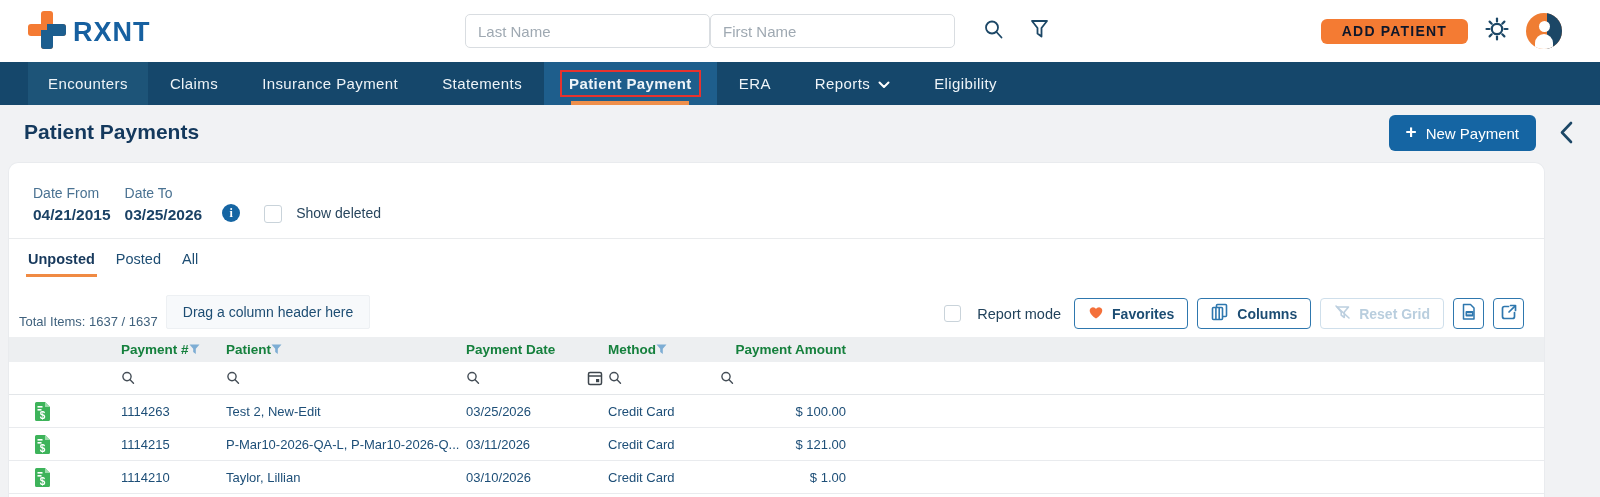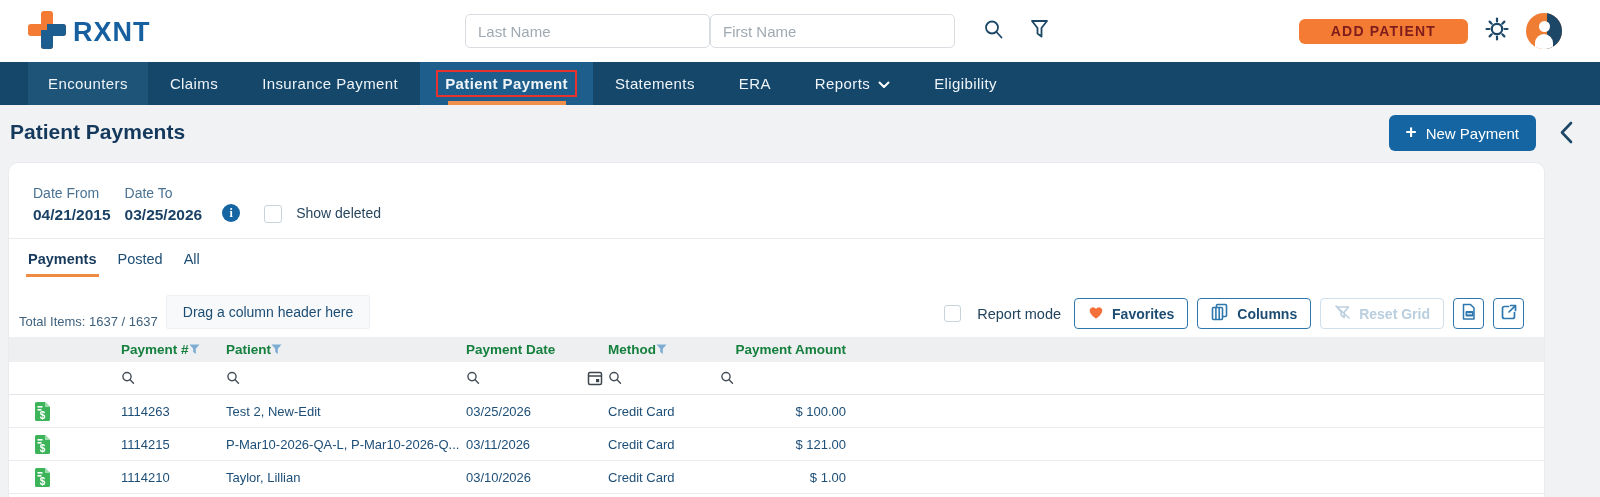--- a/index.html
+++ b/index.html
@@ -11,44 +11,44 @@
   .logo { position:absolute; left:28px; top:10px; display:flex; align-items:center; gap:7px; }
   .logo-text { font-size:27px; font-weight:bold; color:#1660a0; letter-spacing:1px; }
   .name-inputs { position:absolute; left:465px; top:14px; display:flex; }
   .name-inputs input { width:245px; height:34px; border:1px solid #d9dde1; border-radius:5px;
         padding:0 12px; font-size:15px; color:#344; font-family:"Liberation Sans", sans-serif; }
   .name-inputs input::placeholder { color:#9fa9b2; }
   .tb-icon { position:absolute; top:19px; cursor:pointer; }
   .tb-search { left:983px; }
   .tb-filter { left:1030px; }
   .tb-right { position:absolute; right:38px; top:13px; display:flex; align-items:center; gap:17px; }
-  .add-patient { height:25px; padding:0 32px; background:#f47b33; border:none; border-radius:6px;
+  .add-patient { height:25px; padding:0 21px; background:#f47b33; border:none; border-radius:6px;
         font-family:"Liberation Sans", sans-serif; font-size:14px; font-weight:bold;
-        color:#7f1d1d; letter-spacing:1.2px; cursor:pointer; }
+        color:#0f172a; letter-spacing:1.2px; cursor:pointer; }
   .avatar { position:relative; width:36px; height:36px; border-radius:50%; overflow:hidden;
         background:#ef7d33; cursor:pointer; }
   .avatar .half { position:absolute; left:21px; top:0; width:15px; height:36px; background:#1c4766; }
   .avatar .head { position:absolute; left:12.5px; top:8px; width:11px; height:11px;
         border-radius:50%; background:#fff; }
   .avatar .body { position:absolute; left:9px; top:21px; width:18px; height:16px;
         border-radius:9px 9px 0 0; background:#fff; }
 
   
   .navbar { height:43px; background:#15476b; display:flex; align-items:stretch;padding-left:28px; }
   .nav-item { display:flex; align-items:center; padding:0 22px; color:#eef4f8; font-size:15px;
         letter-spacing:.4px; cursor:pointer; white-space:nowrap; position:relative; gap:8px; }
   .nav-item.first { background:#1d5478; padding:0 20px; }
   .nav-item.active { background:#1e5e8c; font-weight:bold; padding:0 16px; }
   .nav-item.active .redbox { border:2px solid #e8322e; padding:3px 7px; }
   .nav-item.active::after { content:""; position:absolute; bottom:0; left:50%;
         transform:translateX(-50%); width:118px; height:4px; background:#ef8f4a; }
 
   
   .titlebar { position:relative; height:57px; }
-  .page-title { position:absolute; left:10px; top:15px; font-size:21px; font-weight:bold; color:#14395d; }
+  .page-title { position:absolute; left:24px; top:15px; font-size:21px; font-weight:bold; color:#14395d; }
   .new-payment { position:absolute; right:64px; top:10px; height:36px; padding:0 17px;
         background:#1565a3; color:#fff; border:none; border-radius:6px; font-size:15px;
         font-family:"Liberation Sans", sans-serif; display:flex; align-items:center; gap:9px; cursor:pointer; }
   .new-payment .plus { font-size:19px; font-weight:bold; margin-top:-2px; }
   .collapse { position:absolute; right:26px; top:16px; cursor:pointer; }
 
   
   .panel { position:absolute; left:8px; top:162px; width:1537px; height:335px; background:#fff;
         border:1px solid #e9ebee; border-bottom:none; border-radius:10px 10px 0 0; overflow:hidden; }
 
@@ -157,25 +157,25 @@
 <div class="navbar">
   <div class="nav-item first">
     <span>Encounters</span>
     </div>
   <div class="nav-item">
     <span>Claims</span>
     </div>
   <div class="nav-item">
     <span>Insurance Payment</span>
     </div>
+  <div class="nav-item">
+    <span>Statements</span>
+    </div>
   <div class="nav-item active">
     <span class="redbox">Patient Payment</span>
-    </div>
-  <div class="nav-item">
-    <span>Statements</span>
     </div>
   <div class="nav-item">
     <span>ERA</span>
     </div>
   <div class="nav-item">
     <span>Reports</span>
     <span>
       <svg width="12" height="8" viewBox="0 0 12 8" fill="none" stroke="#fff" stroke-width="2" stroke-linecap="round" stroke-linejoin="round">
         <polyline points="1.5,1.5 6,6 10.5,1.5"></polyline>
       </svg>
@@ -211,21 +211,21 @@
       <div class="fvalue">03/25/2026</div>
     </div>
     <div class="info-icon">i</div>
     <div class="checkbox"></div>
     <div class="cb-label">Show deleted</div>
   </div>
 
   <div class="divider"></div>
 
   <div class="status-tabs">
-    <div class="stab active">Payments</div>
+    <div class="stab active">Unposted</div>
     <div class="stab">Posted</div>
     <div class="stab">All</div>
   </div>
 
   <div class="gridbar">
     <span class="total-items">Total Items: 1637 / 1637</span>
     <div class="drag-box">Drag a column header here</div>
     <div class="gb-right">
       <div class="rm-check"></div>
       <span class="rm-label">Report mode</span>

